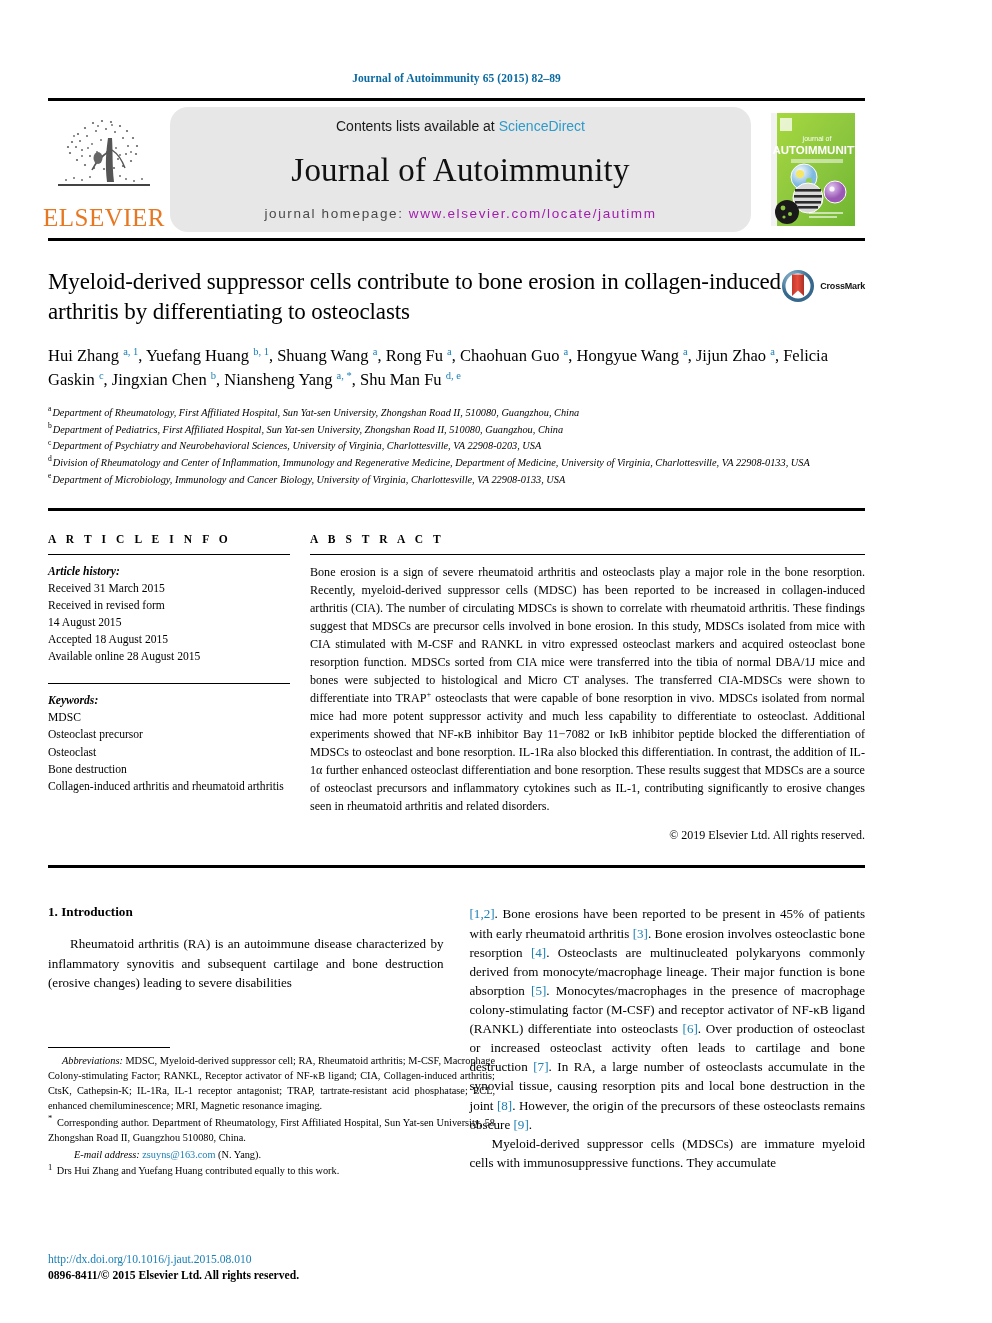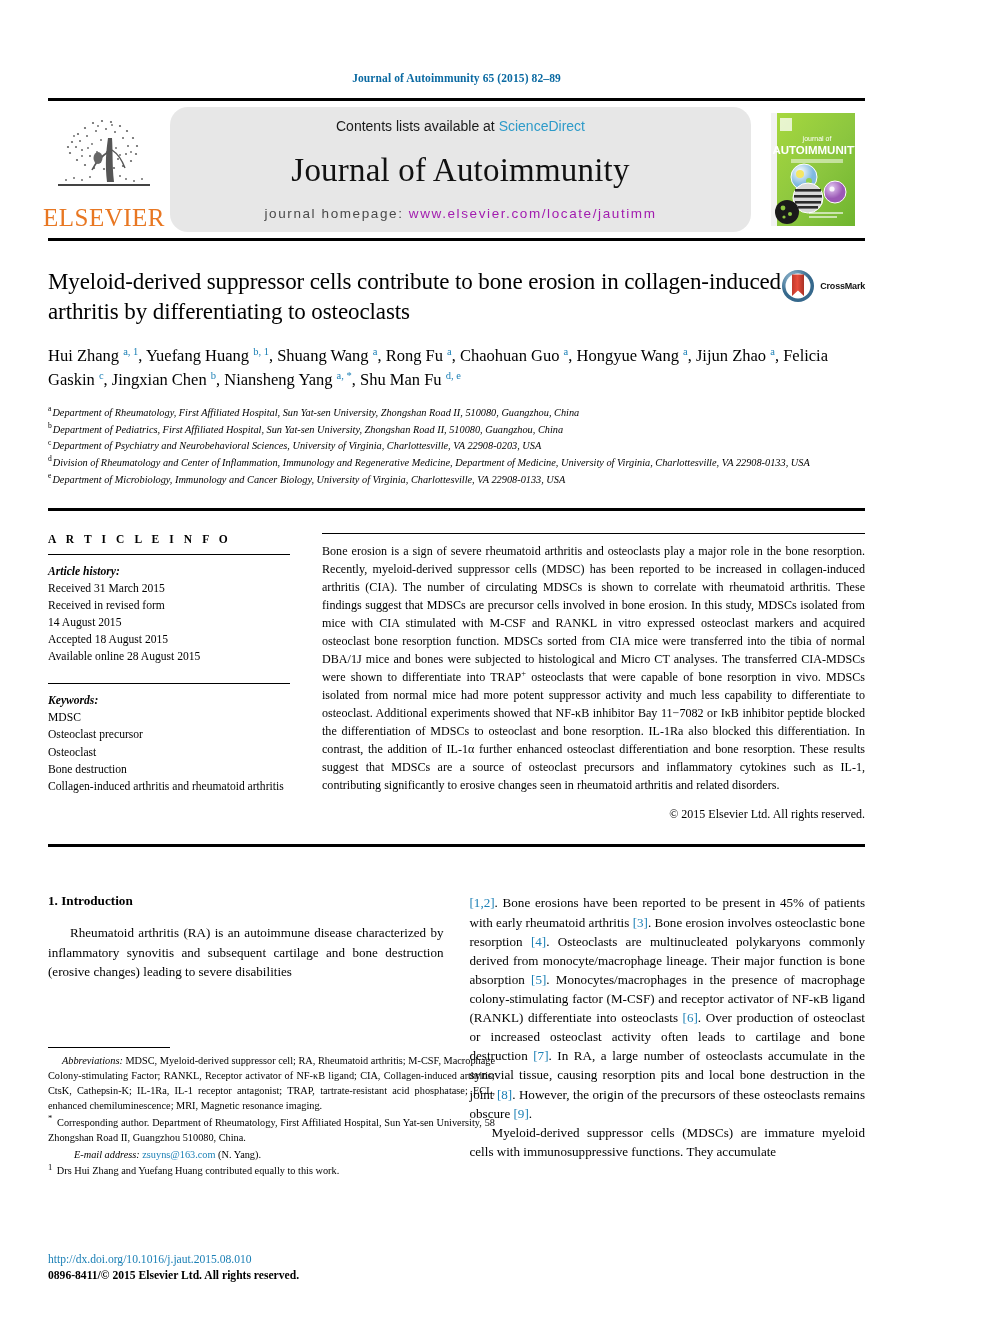--- a/index.html
+++ b/index.html
@@ -170,21 +170,21 @@
   }
 
   
   .rule-thick {
     margin: 20px 48px 0 48px;
     border-top: 3px solid #000;
   }
   .info-abstract {
     margin: 0 48px;
     display: flex;
-    gap: 32px;
+    gap: 20px;
     padding-top: 22px;
   }
   .col-info { flex: 0 0 242px; }
   .col-abstract { flex: 1 1 auto; }
 
   .sec-head {
     font-family: "Liberation Serif", serif;
     font-size: 11.5px;
     font-weight: bold;
     letter-spacing: 3.6px;
@@ -222,21 +222,21 @@
   .rule-bottom {
     margin: 22px 48px 0 48px;
     border-top: 3px solid #000;
   }
 
   
   .body-cols {
     margin: 0 48px;
     display: flex;
     gap: 26px;
-    padding-top: 46px;
+    padding-top: 36px;
   }
   .bcol { flex: 1 1 0; min-width: 0; }
   h2.sec-title {
     font-family: "Liberation Serif", serif;
     font-size: 13.2px;
     font-weight: bold;
     margin: 0 0 14px 0;
   }
   .para {
     font-family: "Liberation Serif", serif;
@@ -508,23 +508,24 @@
         <div class="ital">Keywords:</div>
         <div>MDSC</div>
         <div>Osteoclast precursor</div>
         <div>Osteoclast</div>
         <div>Bone destruction</div>
         <div>Collagen-induced arthritis and rheumatoid arthritis</div>
       </div>
     </div>
 
     <div class="col-abstract">
+      <div class="sec-head">A B S T R A C T</div>
       <div class="rule-thin"></div>
       <div class="abstract-body">Bone erosion is a sign of severe rheumatoid arthritis and osteoclasts play a major role in the bone resorption. Recently, myeloid-derived suppressor cells (MDSC) has been reported to be increased in collagen-induced arthritis (CIA). The number of circulating MDSCs is shown to correlate with rheumatoid arthritis. These findings suggest that MDSCs are precursor cells involved in bone erosion. In this study, MDSCs isolated from mice with CIA stimulated with M-CSF and RANKL in vitro expressed osteoclast markers and acquired osteoclast bone resorption function. MDSCs sorted from CIA mice were transferred into the tibia of normal DBA/1J mice and bones were subjected to histological and Micro CT analyses. The transferred CIA-MDSCs were shown to differentiate into TRAP<sup>+</sup> osteoclasts that were capable of bone resorption in vivo. MDSCs isolated from normal mice had more potent suppressor activity and much less capability to differentiate to osteoclast. Additional experiments showed that NF-κB inhibitor Bay 11−7082 or IκB inhibitor peptide blocked the differentiation of MDSCs to osteoclast and bone resorption. IL-1Ra also blocked this differentiation. In contrast, the addition of IL-1α further enhanced osteoclast differentiation and bone resorption. These results suggest that MDSCs are a source of osteoclast precursors and inflammatory cytokines such as IL-1, contributing significantly to erosive changes seen in rheumatoid arthritis and related disorders.</div>
-      <div class="copyright-line">© 2015 Elsevier Ltd. All rights reserved.</div>
+      <div class="copyright-line">© 2019 Elsevier Ltd. All rights reserved.</div>
     </div>
   </div>
 
   <div class="rule-bottom"></div>
 
   <div class="body-cols">
     <div class="bcol">
       <h2 class="sec-title">1. Introduction</h2>
       <p class="para indent">Rheumatoid arthritis (RA) is an autoimmune disease characterized by inflammatory synovitis and subsequent cartilage and bone destruction (erosive changes) leading to severe disabilities</p>
     </div>

